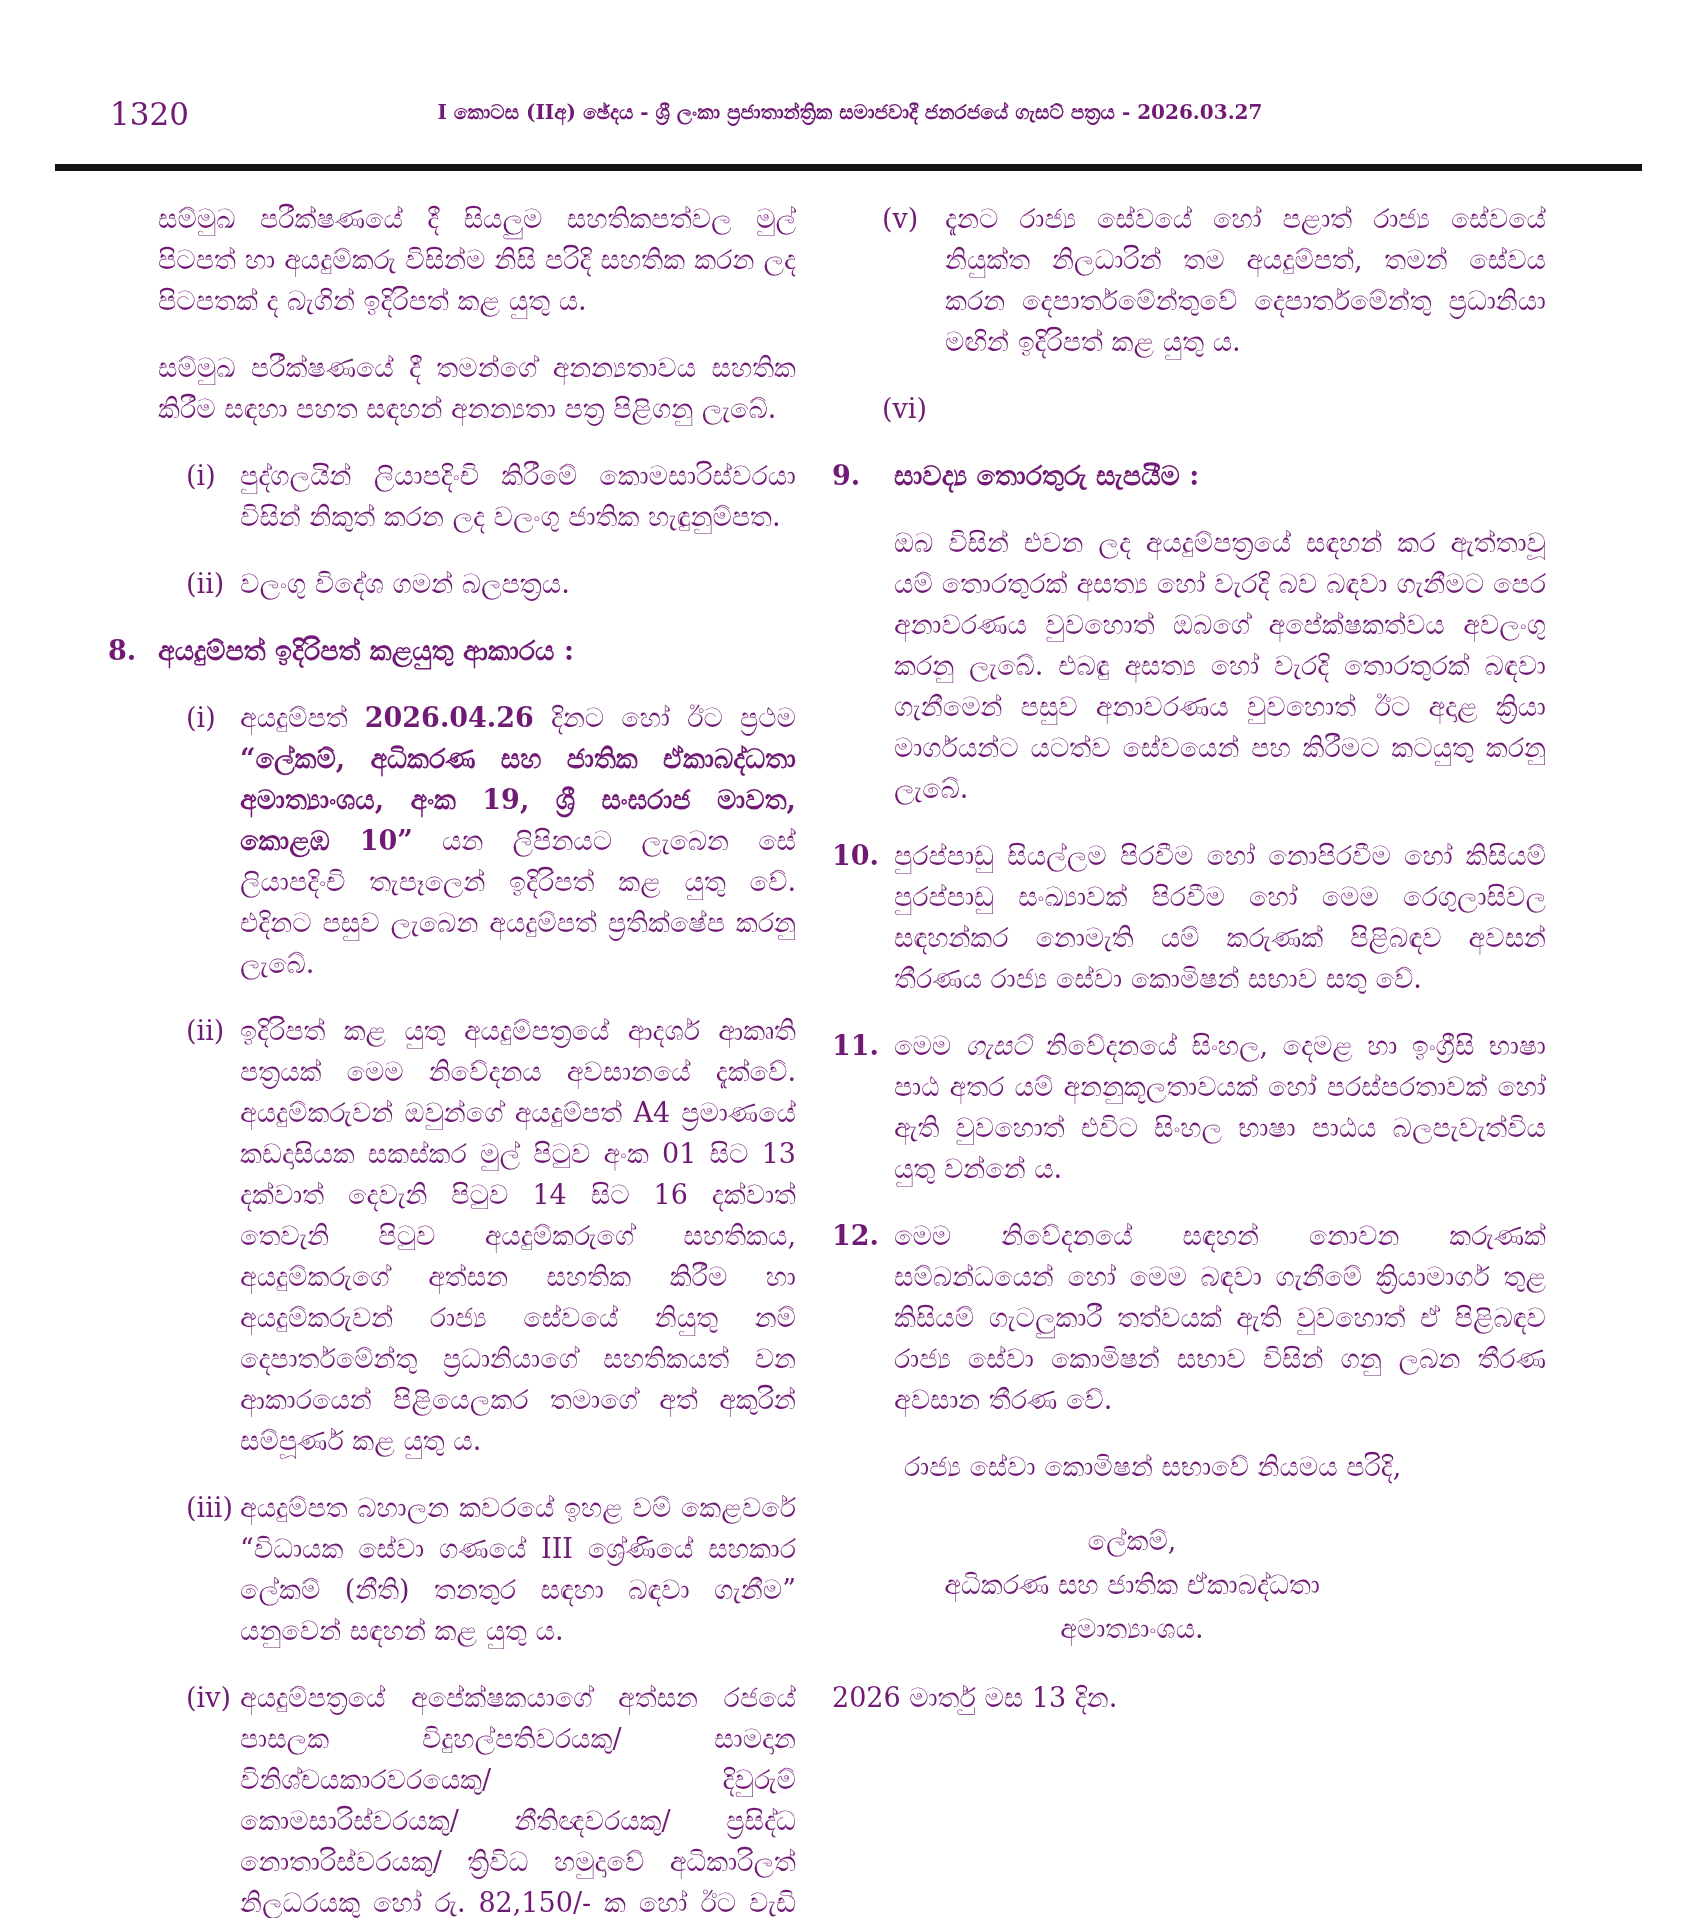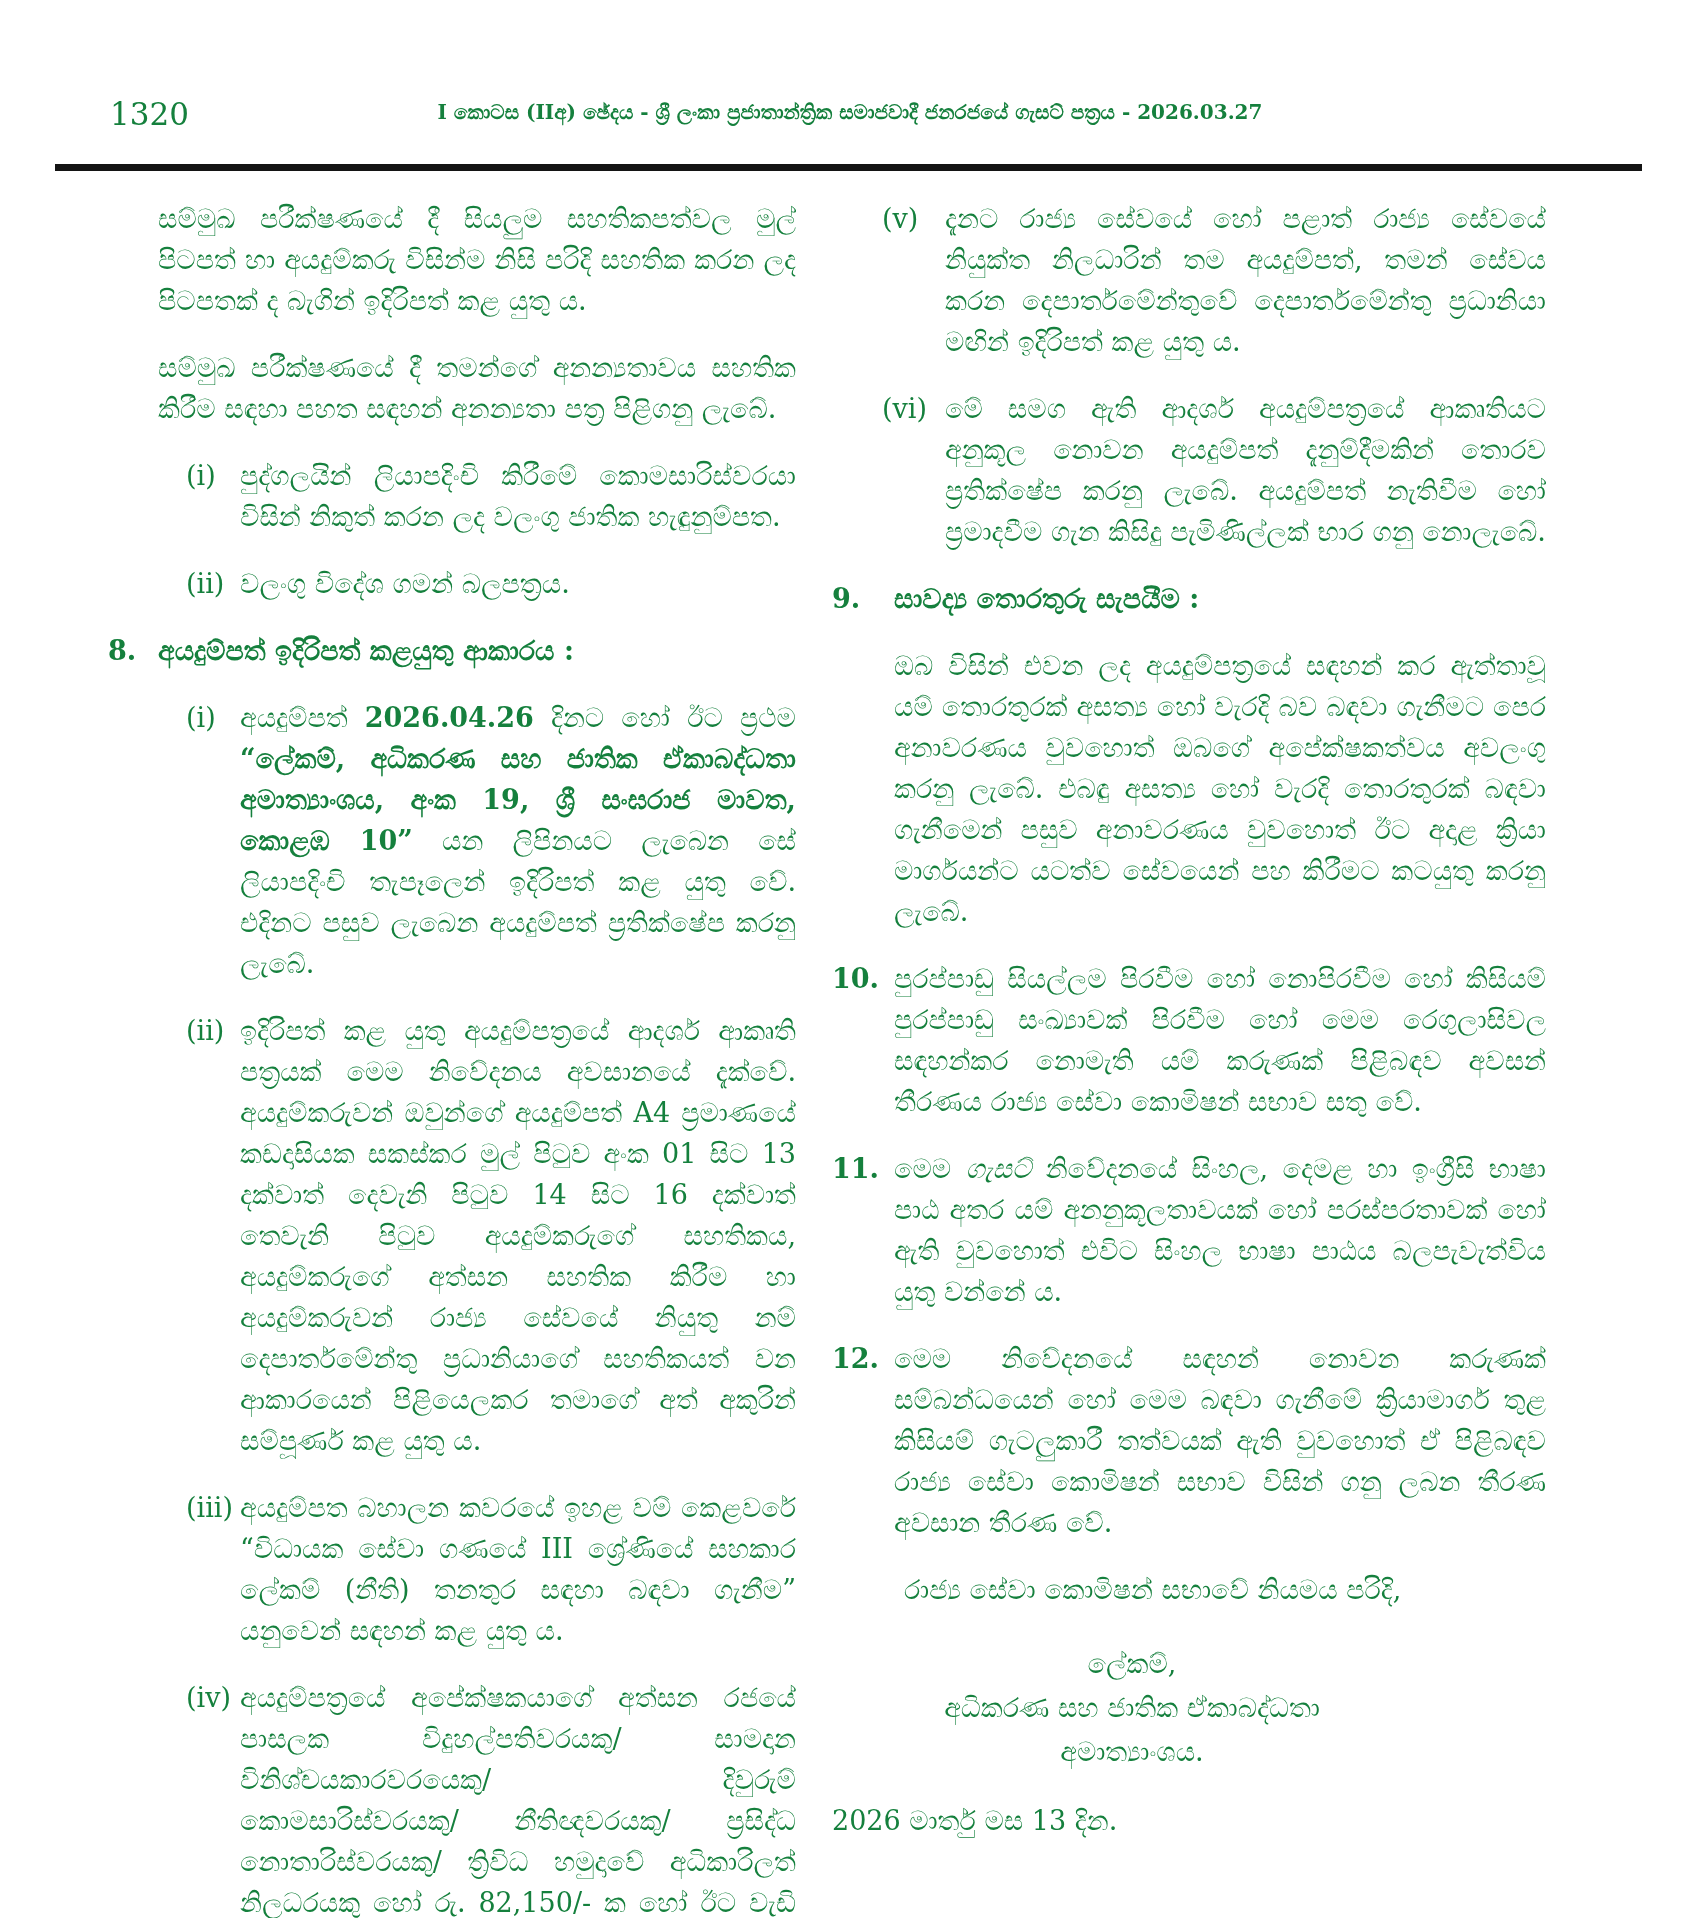--- a/index.html
+++ b/index.html
@@ -1,18 +1,18 @@
 <!DOCTYPE html>
 <html><head>
 <meta charset="utf-8">
 <style>
   html,body{margin:0;padding:0;background:#e8e8e8;}
   .page{
     position:relative;width:1700px;height:1918px;background:#ffffff;
-    font-family:"DejaVu Serif","Liberation Serif",serif;color:#15803d;
+    font-family:"DejaVu Serif","Liberation Serif",serif;color:#701a75;
     overflow:hidden;
   }
   .pnum{position:absolute;left:110px;top:96px;font-size:31px;}
   .htitle{position:absolute;left:250px;width:1200px;top:100px;text-align:center;
     font-size:20px;font-weight:bold;white-space:nowrap;}
   .hrule{position:absolute;left:55px;right:58px;top:164px;height:7px;background:#141414;}
   .col{position:absolute;top:198px;font-size:27px;line-height:41px;text-align:justify;}
   .col-left{left:108px;width:688px;}
   .col-right{left:832px;width:714px;}
   .para{margin:0 0 26px 16px;}
@@ -83,21 +83,20 @@
     </div>
   </div>
 
   <div class="col col-right">
     <div class="sub">
       <span class="lbl">(v)</span>
       <span class="txt">දැනට රාජ්‍ය සේවයේ හෝ පළාත් රාජ්‍ය සේවයේ නියුක්ත නිලධාරින් තම අයදුම්පත්, තමන් සේවය කරන දෙපාර්තමේන්තුවේ දෙපාර්තමේන්තු ප්‍රධානියා මඟින් ඉදිරිපත් කළ යුතු ය.</span>
     </div>
     <div class="sub">
       <span class="lbl">(vi)</span>
-      <span class="txt">මේ සමග ඇති ආදර්ශ අයදුම්පත්‍රයේ ආකෘතියට අනුකූල නොවන අයදුම්පත් දැනුම්දීමකින් තොරව ප්‍රතික්ෂේප කරනු ලැබේ. අයදුම්පත් නැතිවීම හෝ ප්‍රමාදවීම ගැන කිසිදු පැමිණිල්ලක් භාර ගනු නොලැබේ.</span>
     </div>
 
     <div class="sect">
       <span class="num">9.</span>
       <span class="title">සාවද්‍ය තොරතුරු සැපයීම :</span>
     </div>
 
     <p class="rpara">ඔබ විසින් එවන ලද අයදුම්පත්‍රයේ සඳහන් කර ඇත්තාවූ යම් තොරතුරක් අසත්‍ය හෝ වැරදි බව බඳවා ගැනීමට පෙර අනාවරණය වුවහොත් ඔබගේ අපේක්ෂකත්වය අවලංගු කරනු ලැබේ. එබඳු අසත්‍ය හෝ වැරදි තොරතුරක් බඳවා ගැනීමෙන් පසුව අනාවරණය වුවහොත් ඊට අදාළ ක්‍රියා මාර්ගයන්ට යටත්ව සේවයෙන් පහ කිරීමට කටයුතු කරනු ලැබේ.</p>
 
     <div class="ritem">

